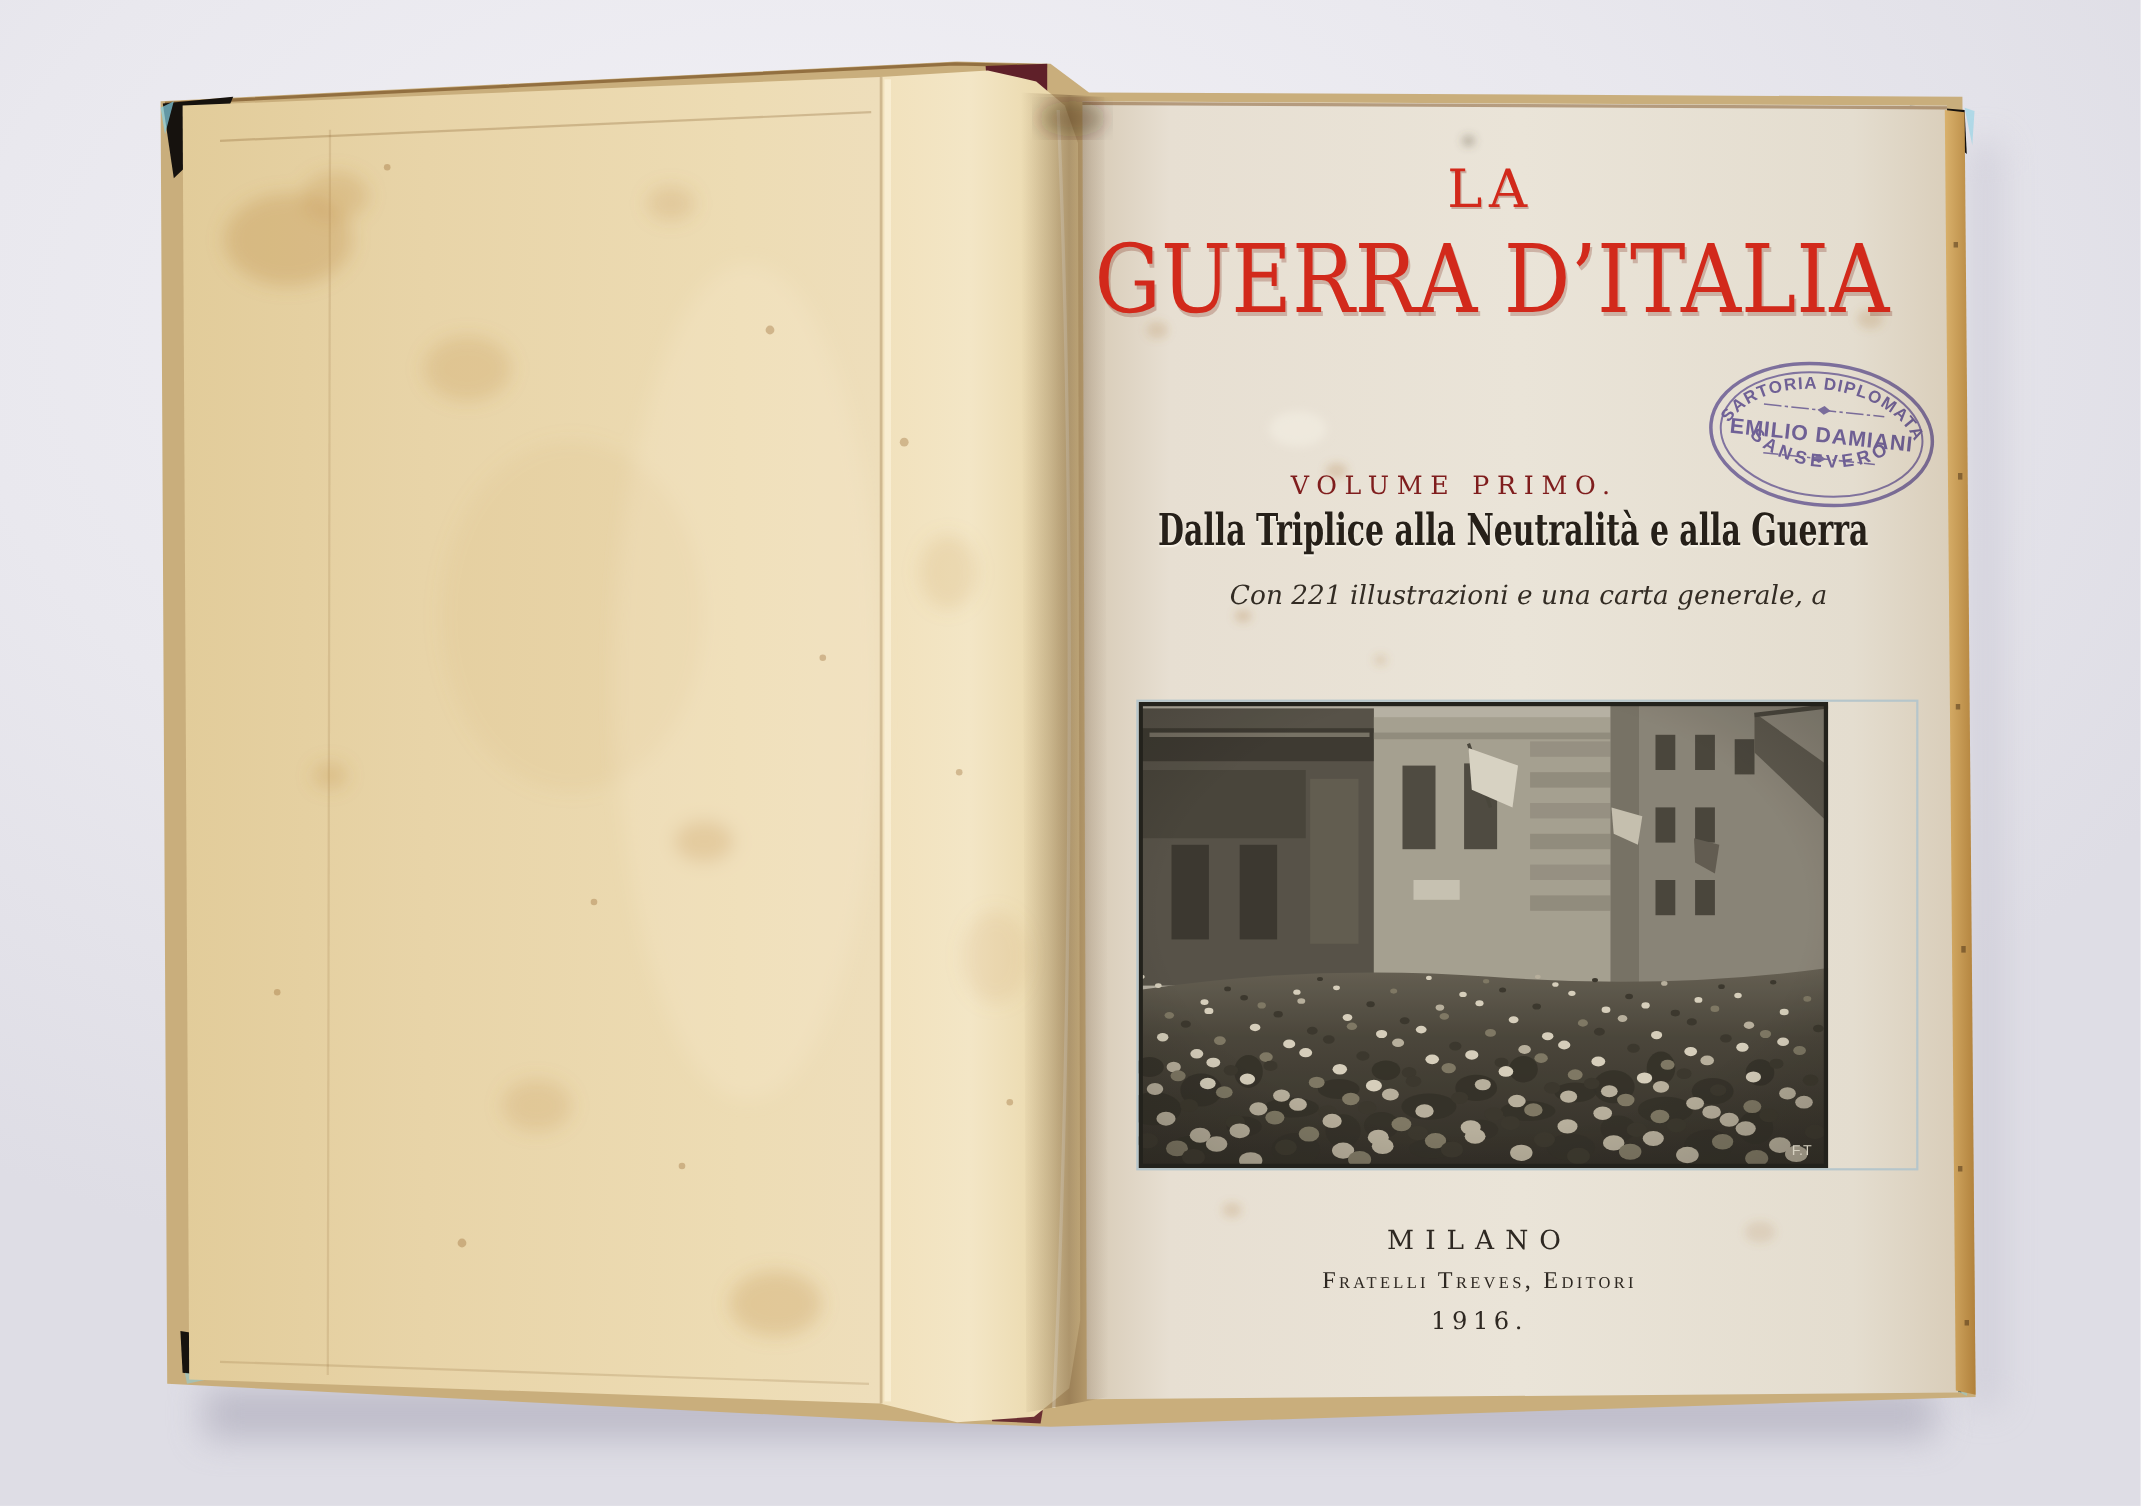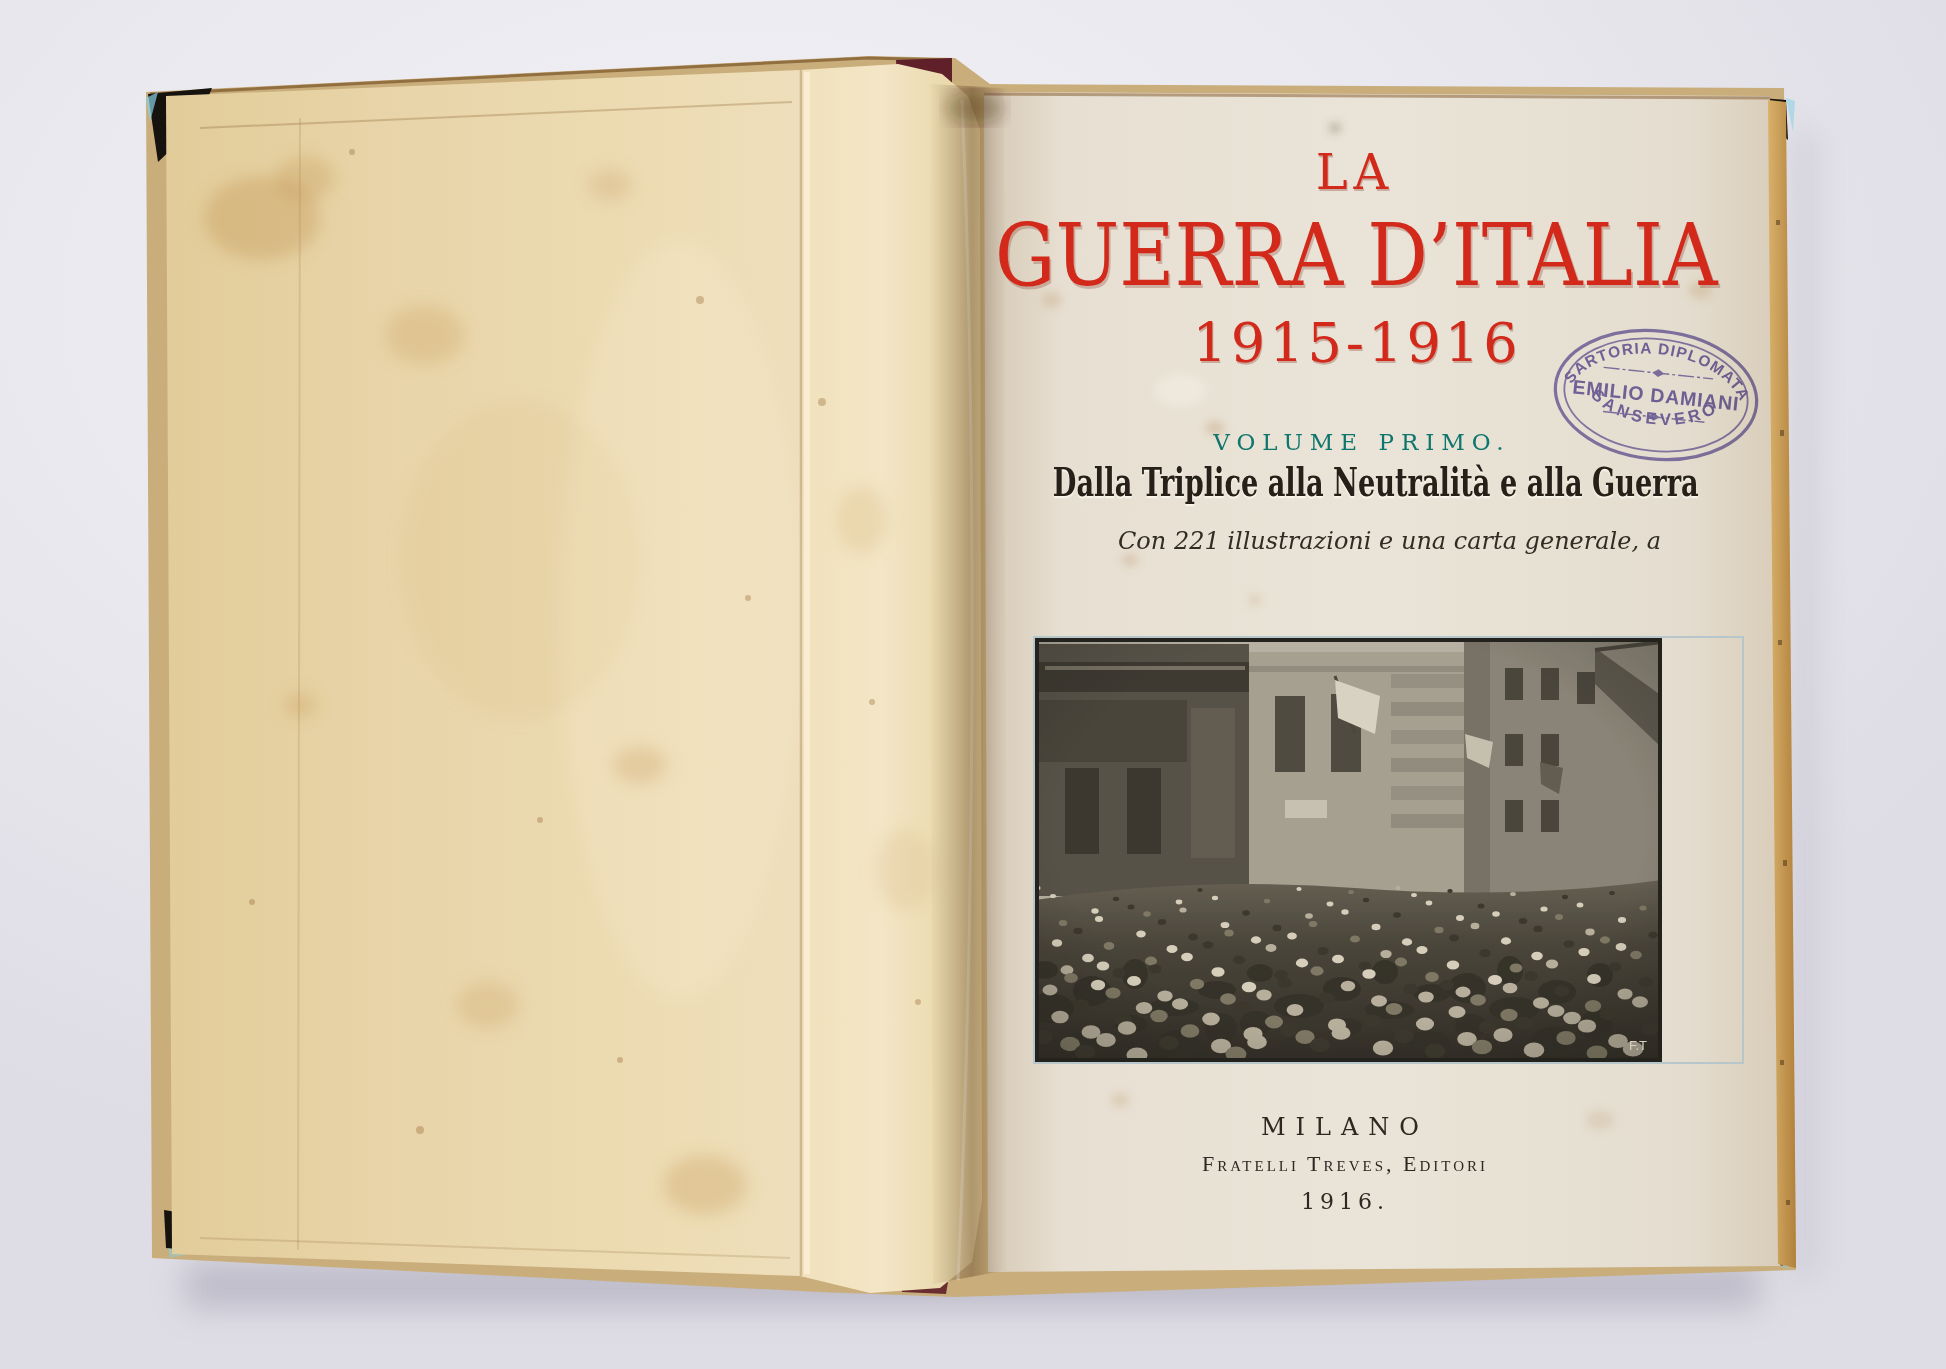--- a/index.html
+++ b/index.html
@@ -27,21 +27,21 @@
   #text-layer{position:absolute;left:0;top:0;width:1559px;height:1369px;z-index:5;}
   .red{color:#d2291b;}
   .ink{color:#2e2822;}
   .half-title{left:1355px;top:148px;font-size:48px;letter-spacing:6px;
     text-shadow:1px 2px 0 rgba(120,30,15,.28);}
   .main-title{left:947px;top:212px;width:800px;text-align:center;font-size:86px;
     transform:scaleX(.88);transform-origin:50% 50%;letter-spacing:0;
     text-shadow:2px 3px 0 rgba(120,30,15,.25);}
   .years{left:1357px;top:317px;font-size:54px;letter-spacing:4px;
     text-shadow:1px 2px 0 rgba(120,30,15,.28);}
-  .volume{left:1322px;top:431px;font-size:23px;letter-spacing:7px;color:#0f766e;margin-left:40px;}
+  .volume{left:1322px;top:431px;font-size:23px;letter-spacing:7px;color:#7f1d1d;}
   .subtitle{left:912px;top:462px;width:880px;text-align:center;font-size:40px;font-weight:bold;
     transform:scaleX(.68);transform-origin:50% 50%;color:#262019;
     text-shadow:0 2px 2px rgba(255,252,242,.85);}
   .note{left:1118px;top:529px;font-size:24px;font-style:italic;color:#332c24;line-height:25px;white-space:nowrap;position:absolute;}
   .note2{top:555px;}
   .milano{left:1345px;top:1115px;font-size:24px;letter-spacing:10px;}
   .publisher{left:1345px;top:1153px;font-size:22px;letter-spacing:3px;font-variant:small-caps;font-family:Liberation Serif, serif;}
   .impr-year{left:1345px;top:1191px;font-size:22px;letter-spacing:5px;}
   .stamp-text{font-family:"Liberation Sans","DejaVu Sans",sans-serif;font-weight:bold;fill:#7163b1;}
 </style>
@@ -474,20 +474,19 @@
   </g>
   <text class="stamp-text" font-size="16.5" letter-spacing="4">
     <textPath href="#stArcBot" startOffset="50%" text-anchor="middle">SANSEVERO</textPath>
   </text>
 </svg>
 </div>
 
 <div id="text-layer">
   <div class="t ctr red half-title">LA</div>
   <div class="t red main-title">GUERRA D’ITALIA</div>
-  <div class="t ctr red years">1915-1916</div>
   <div class="t ctr volume">VOLUME PRIMO.</div>
   <div class="t subtitle">Dalla Triplice alla Neutralità e alla Guerra</div>
   <div class="note">Con 221 illustrazioni e una carta generale, a</div>
   <div class="t ctr ink milano">MILANO</div>
   <div class="t ctr ink publisher">Fratelli Treves, Editori</div>
   <div class="t ctr ink impr-year">1916.</div>
 </div>
 
 </body></html>

